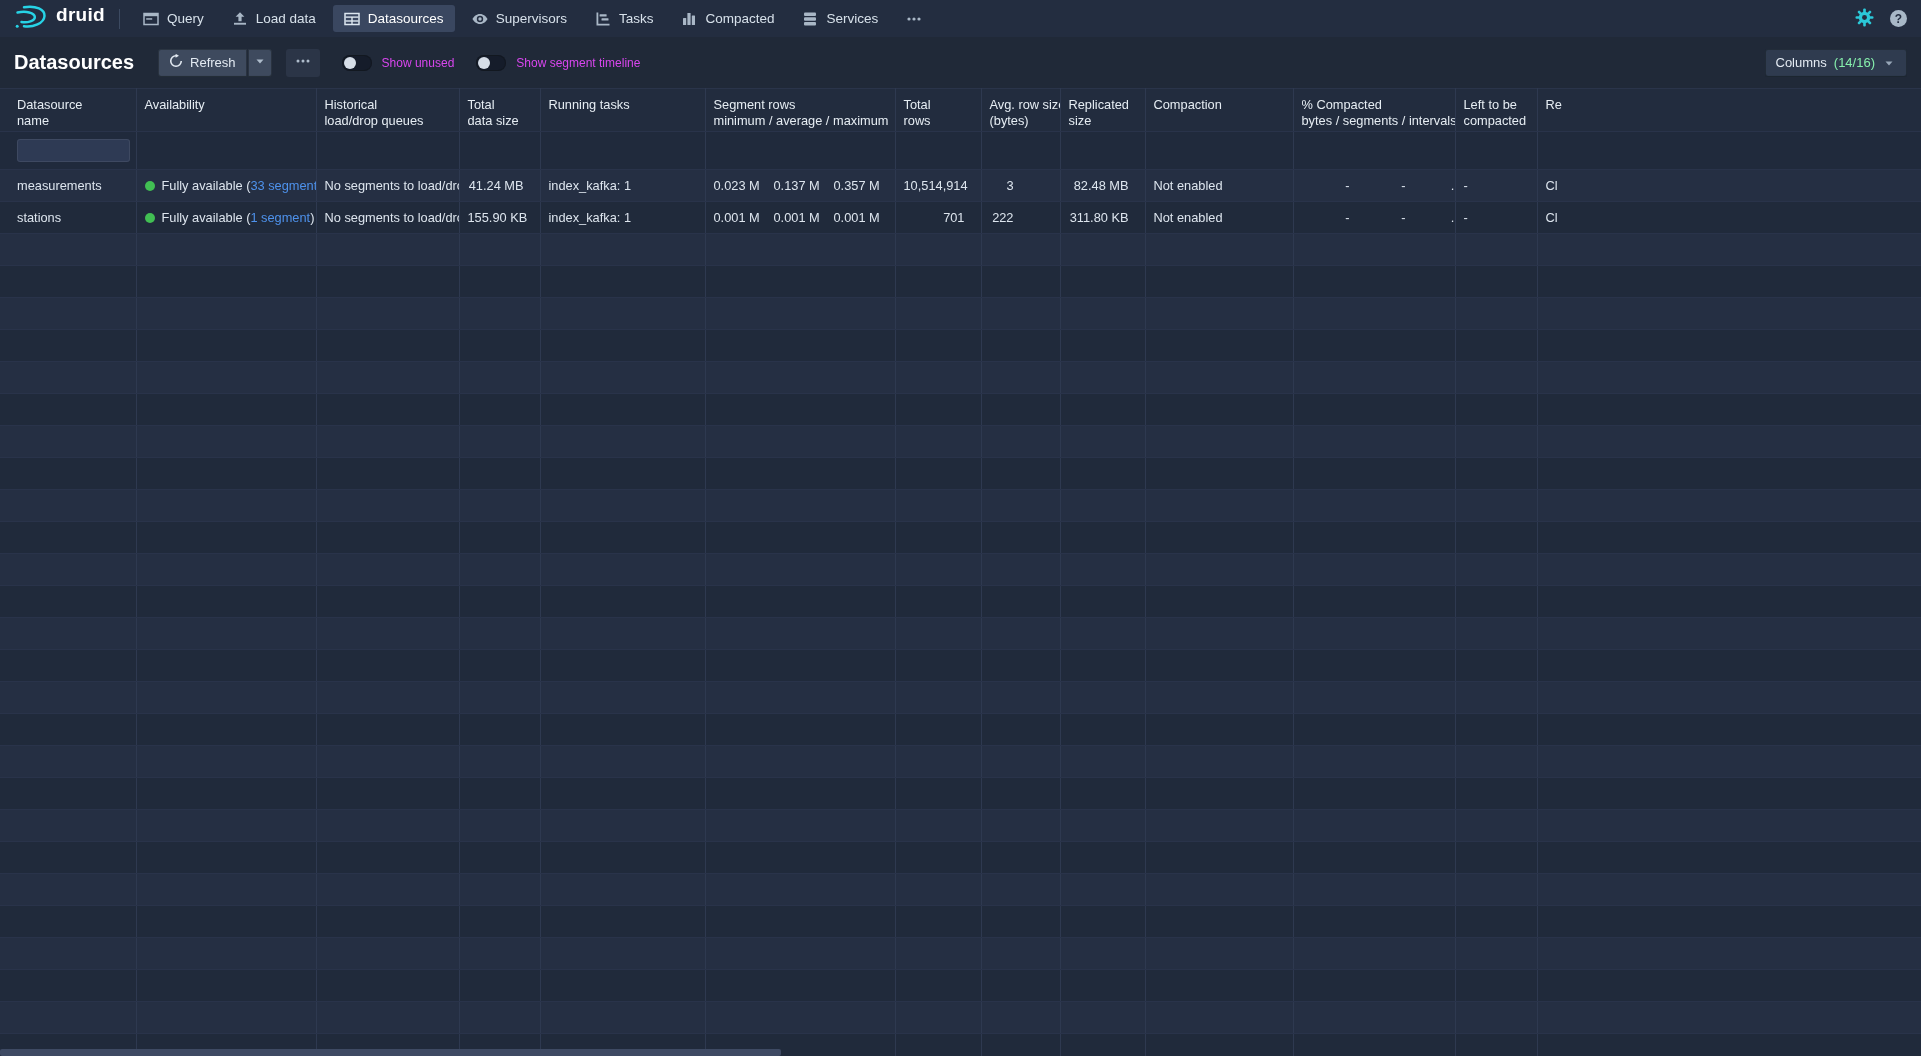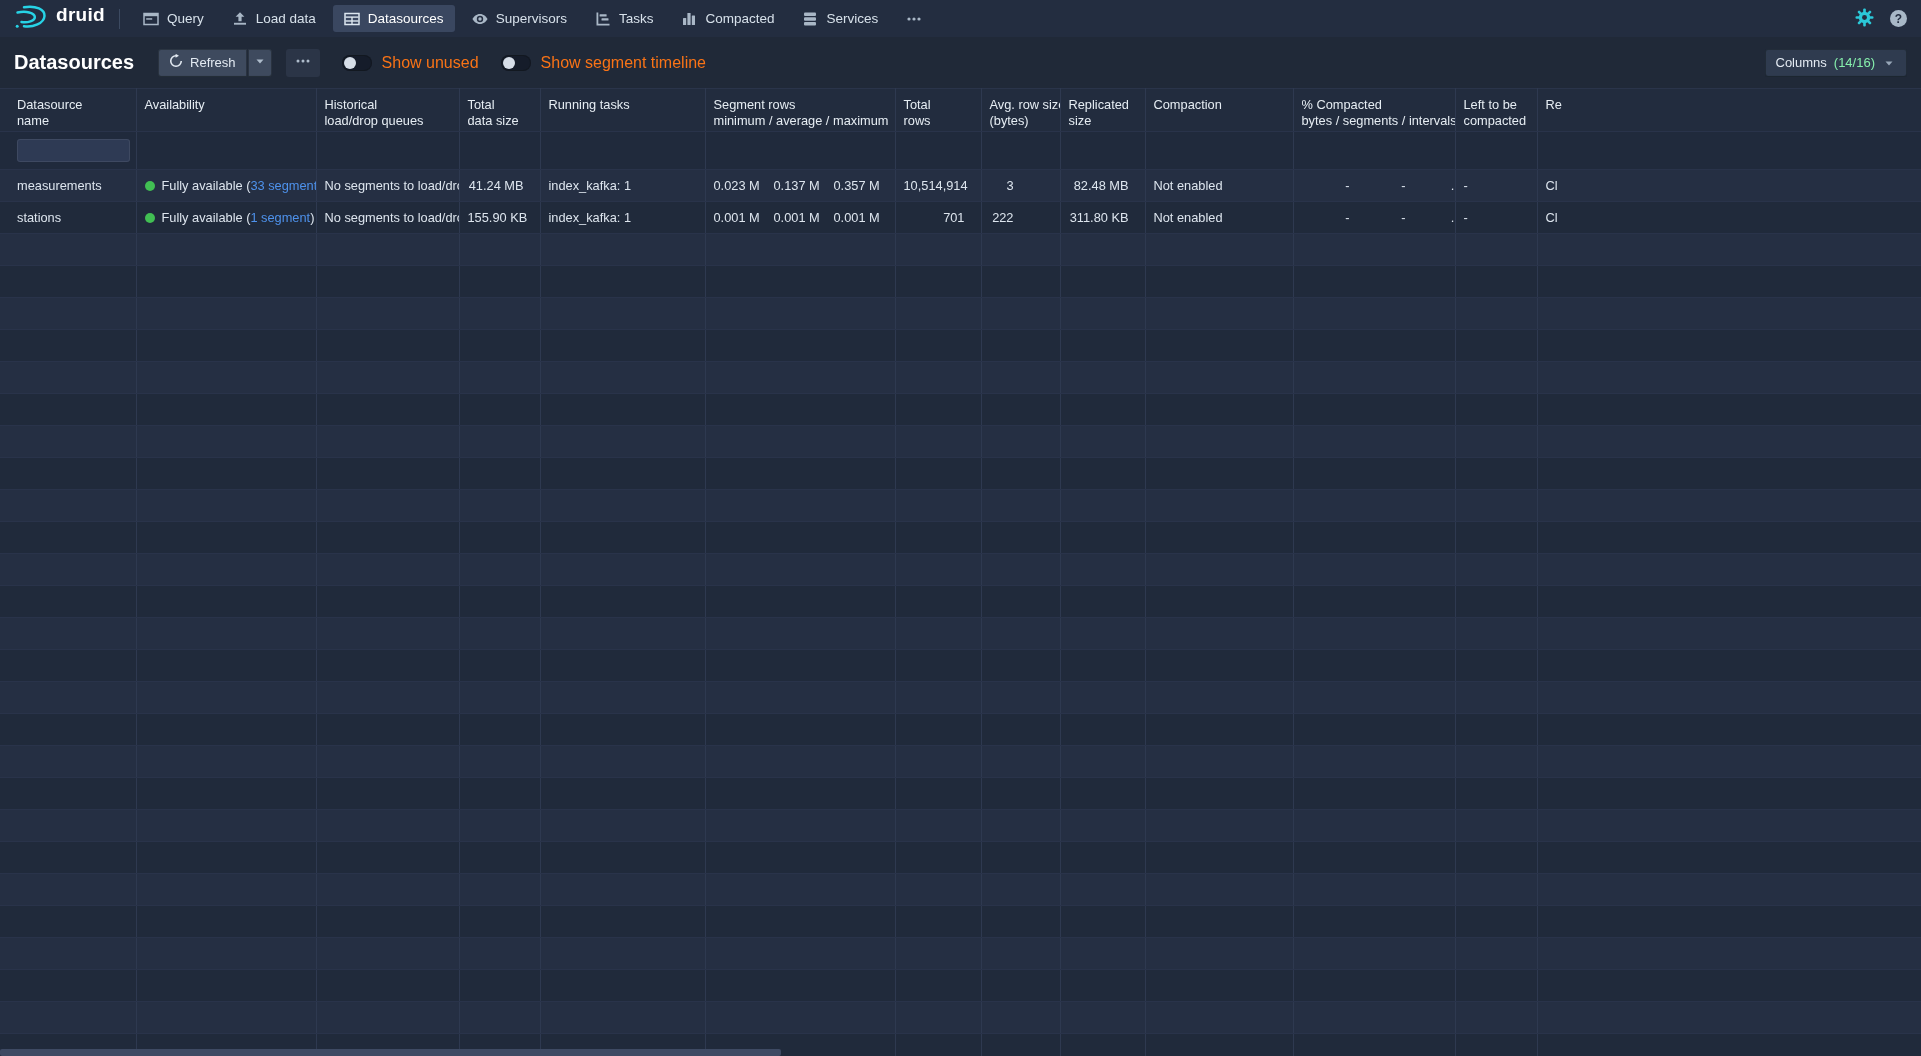--- a/index.html
+++ b/index.html
@@ -56,21 +56,21 @@
   .toggle { display:flex; align-items:center; gap:10px; margin-left:22px; }
   .switch {
     width:30px; height:16px; border-radius:8px; background:#151c2a;
     position:relative; cursor:pointer; display:inline-block; flex:none;
     box-shadow: inset 0 0 0 1px rgba(16,22,26,.6);
   }
   .switch .knob {
     position:absolute; left:2px; top:2px; width:12px; height:12px;
     border-radius:50%; background:#d6dee8;
   }
-  .toggle-label { font-size:16px; color:#f97316; }
+  .toggle-label { font-size:12px; color:#d946ef; }
   .btn-columns { margin-left:auto; background:#2f3b4f; }
   .btn-columns .dim { color:#86efac; }
   .btn-columns .caret { color:#98a7b8; display:flex; }
 
   
   table {
     width:1921px; border-collapse:collapse; table-layout:fixed;
     font-size:12.8px; border-top:1px solid #2a344a;
   }
   th, td {

